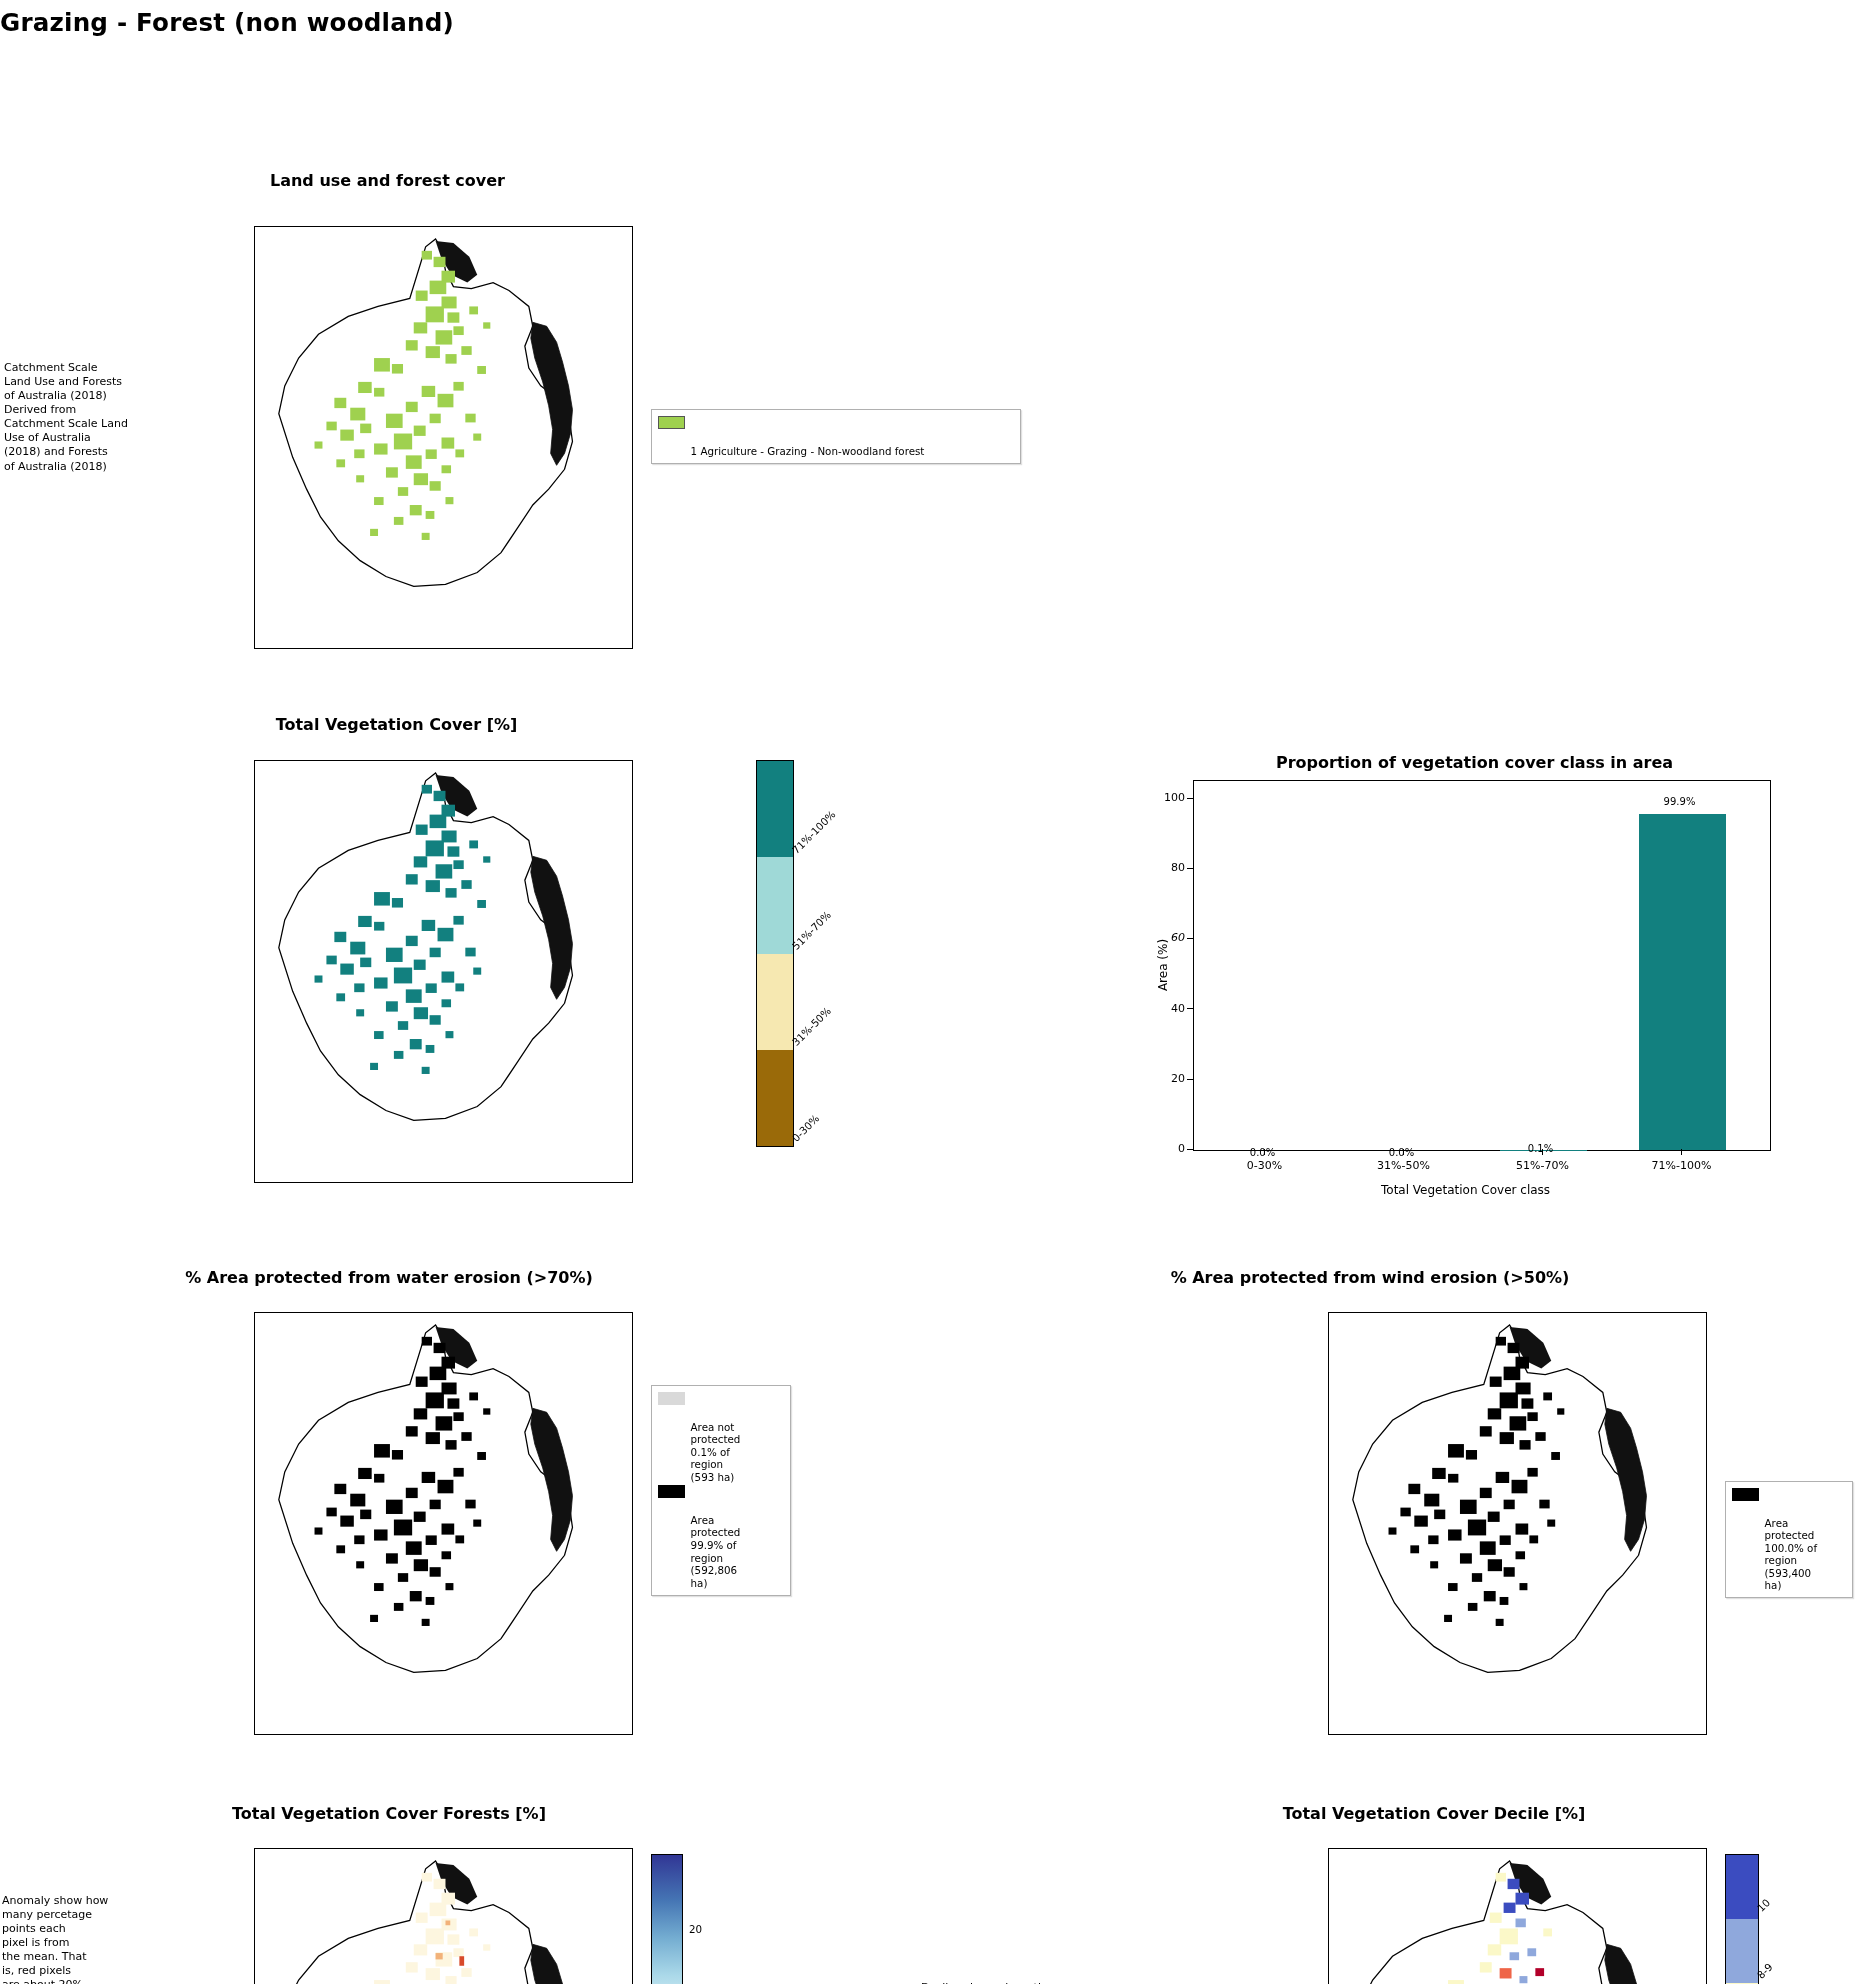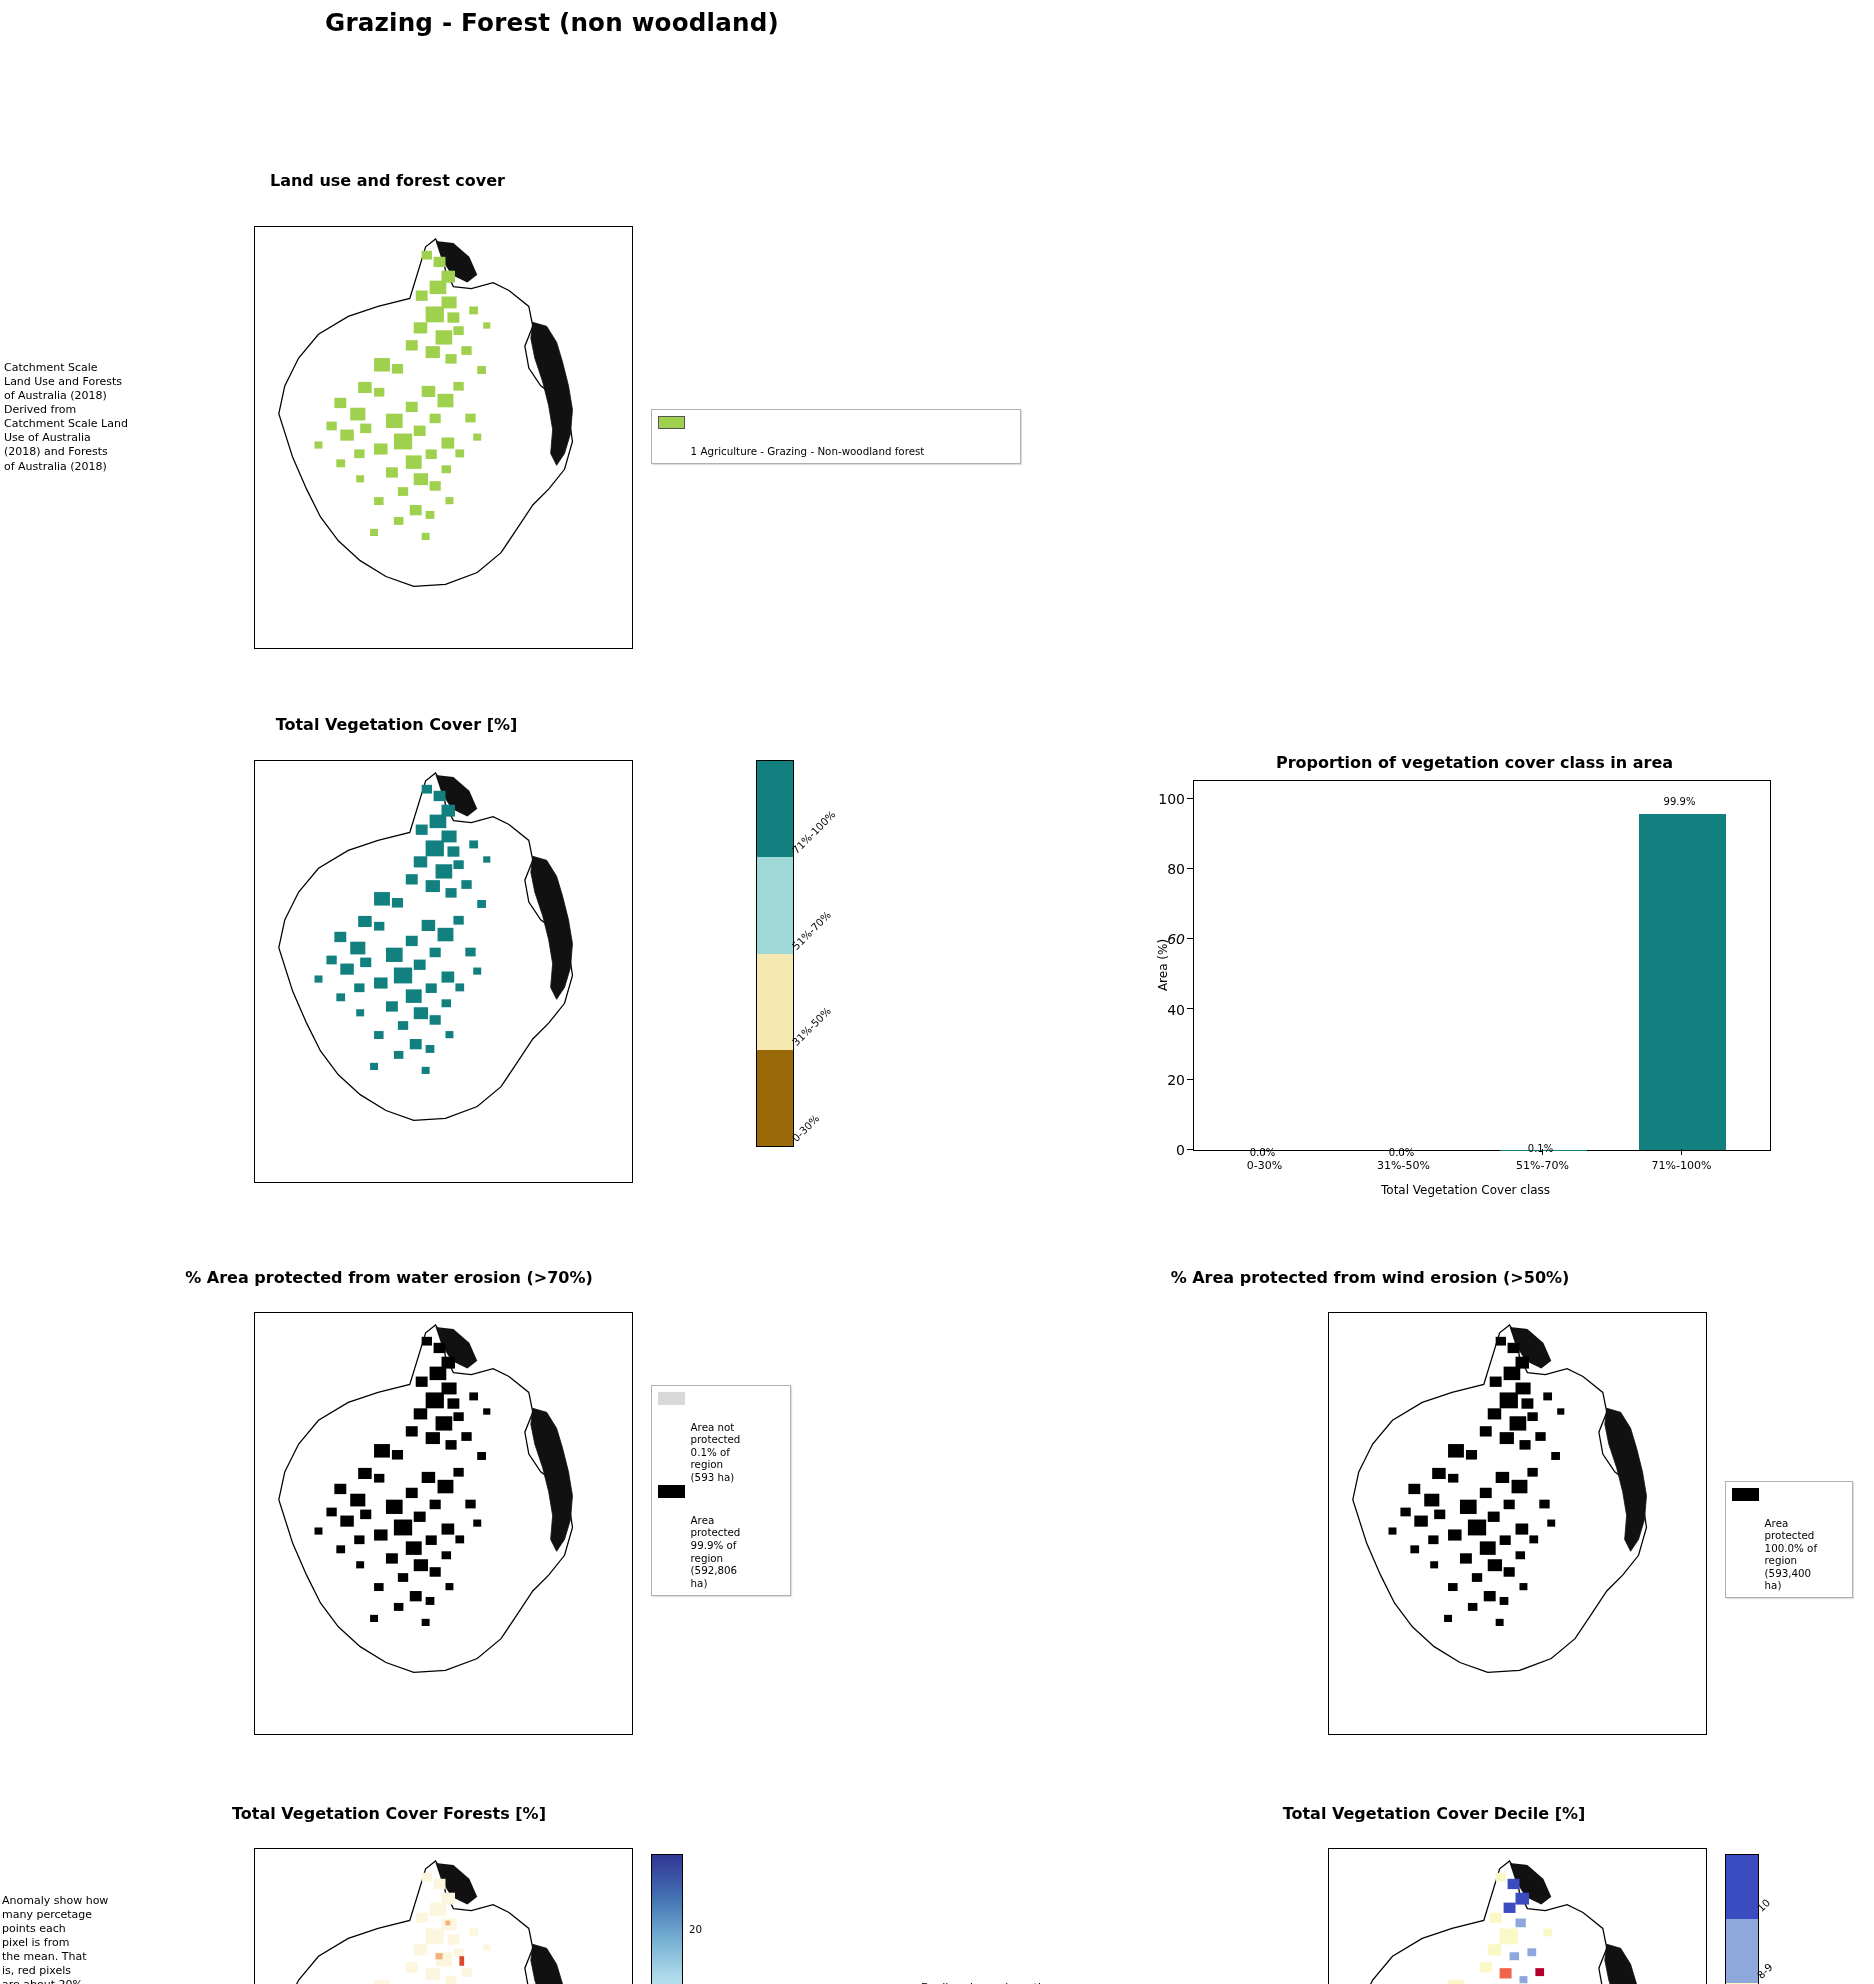--- a/index.html
+++ b/index.html
@@ -7,21 +7,21 @@
     width:1875px; height:2536px;
     font-family:"DejaVu Sans", sans-serif;
     color:#000000;
     position:relative;
     overflow:hidden;
   }
   .page { position:relative; width:1875px; height:2536px; }
 
   .main-title {
     position:absolute; left:0; top:8px; width:1104px;
-    text-align:center;
+    text-align:left;
     font-size:24.6px; font-weight:bold;
     letter-spacing:0.2px;
   }
 
   .panel-title {
     position:absolute;
     font-size:16px; font-weight:bold;
     text-align:center;
     white-space:nowrap;
   }
@@ -75,21 +75,21 @@
     position:absolute; font-size:16px; font-weight:bold; white-space:nowrap;
   }
   .axes {
     position:absolute; border:0.8px solid #000; background:#fff;
   }
   .bar { position:absolute; bottom:0; background:#12807f; }
   .bar-label {
     position:absolute; font-size:10px; text-align:center; white-space:nowrap;
   }
   .ytick {
-    position:absolute; font-size:14px; text-align:right; white-space:nowrap;
+    position:absolute; font-size:11px; text-align:right; white-space:nowrap;
   }
   .ytick-mark { position:absolute; width:5.6px; height:0.8px; background:#000; }
   .xtick {
     position:absolute; font-size:11px; text-align:center; white-space:nowrap;
   }
   .xtick-mark { position:absolute; width:0.8px; height:5.6px; background:#000; }
   .axis-label { position:absolute; font-size:12px; white-space:nowrap; }
   .axis-label.y { transform:rotate(-90deg); transform-origin:center center; }
 </style>
 </head>

